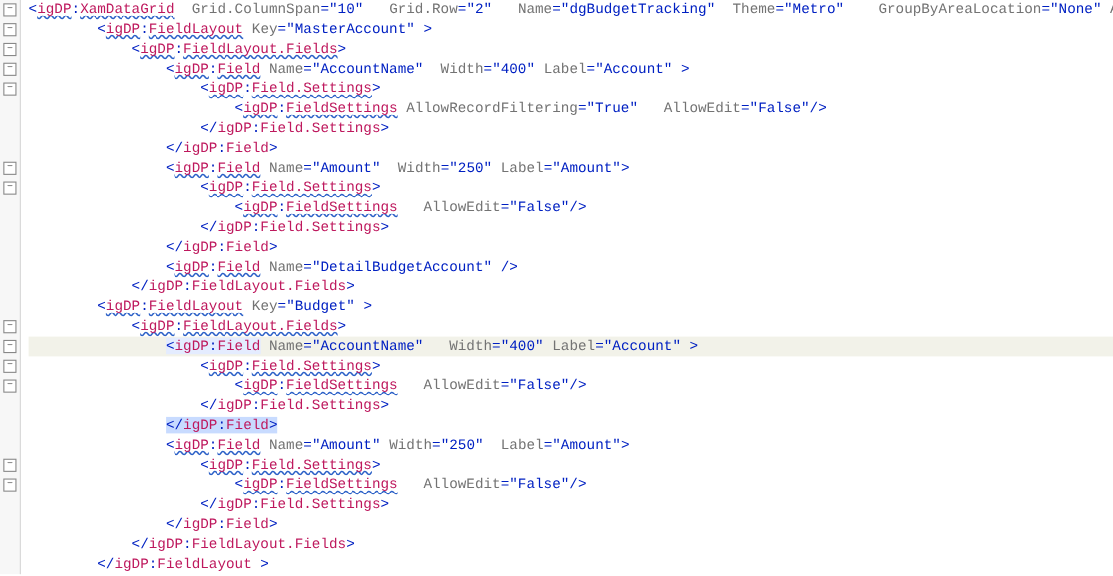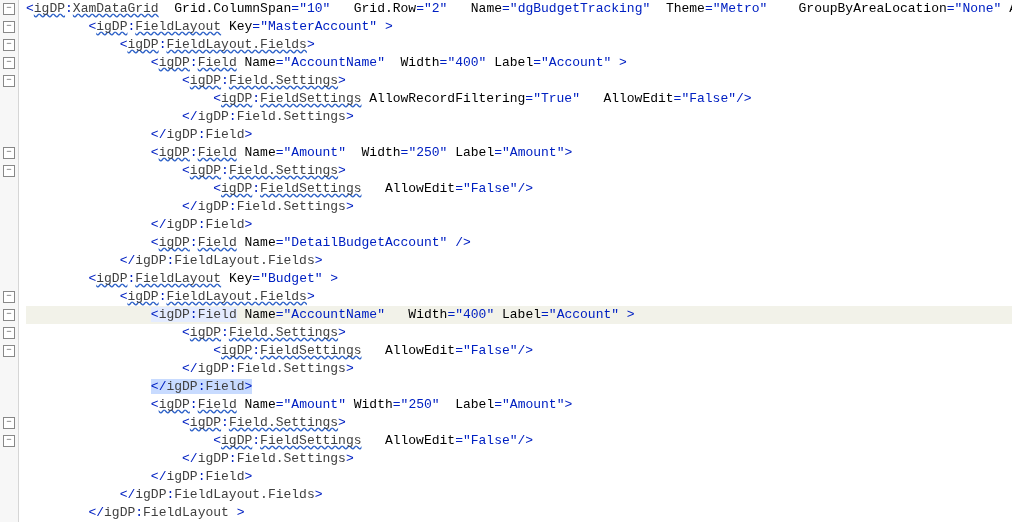--- a/index.html
+++ b/index.html
@@ -5,22 +5,22 @@
   html,body{margin:0;padding:0;width:1012px;height:524px;background:#fff;
     font-family:Consolas,'Courier New',monospace;font-size:13px;line-height:1.38;
     overflow:hidden;color:#000}
   .editor{position:relative;padding:0 0 0 26px}
   .gutter{position:absolute;left:0;top:0;width:18px;height:100%;
     border-right:1px solid #d6d6d6;background:#f7f7f7}
   .fold{position:absolute;left:3px;width:10px;height:10px;border:1px solid #888;
     background:#fff;text-align:center;line-height:8px;font-size:9px;color:#555}
   .btag{text-decoration:underline wavy #2b60c7;text-decoration-skip-ink:none}
   .line{white-space:pre;position:relative;height:18px}
-  .tag{color:#404040}
-  .attr{color:#000000}
+  .tag{color:#be185d}
+  .attr{color:#737373}
   .str{color:#0020c2}
   .pun{color:#0020c2}
   .hl1{background:#f2f2e9}
   .selA{background:#c8dbff}
   .selB{background:#e4ecff}
 </style>
 </head>
 <body>
 
 <div class="editor">

